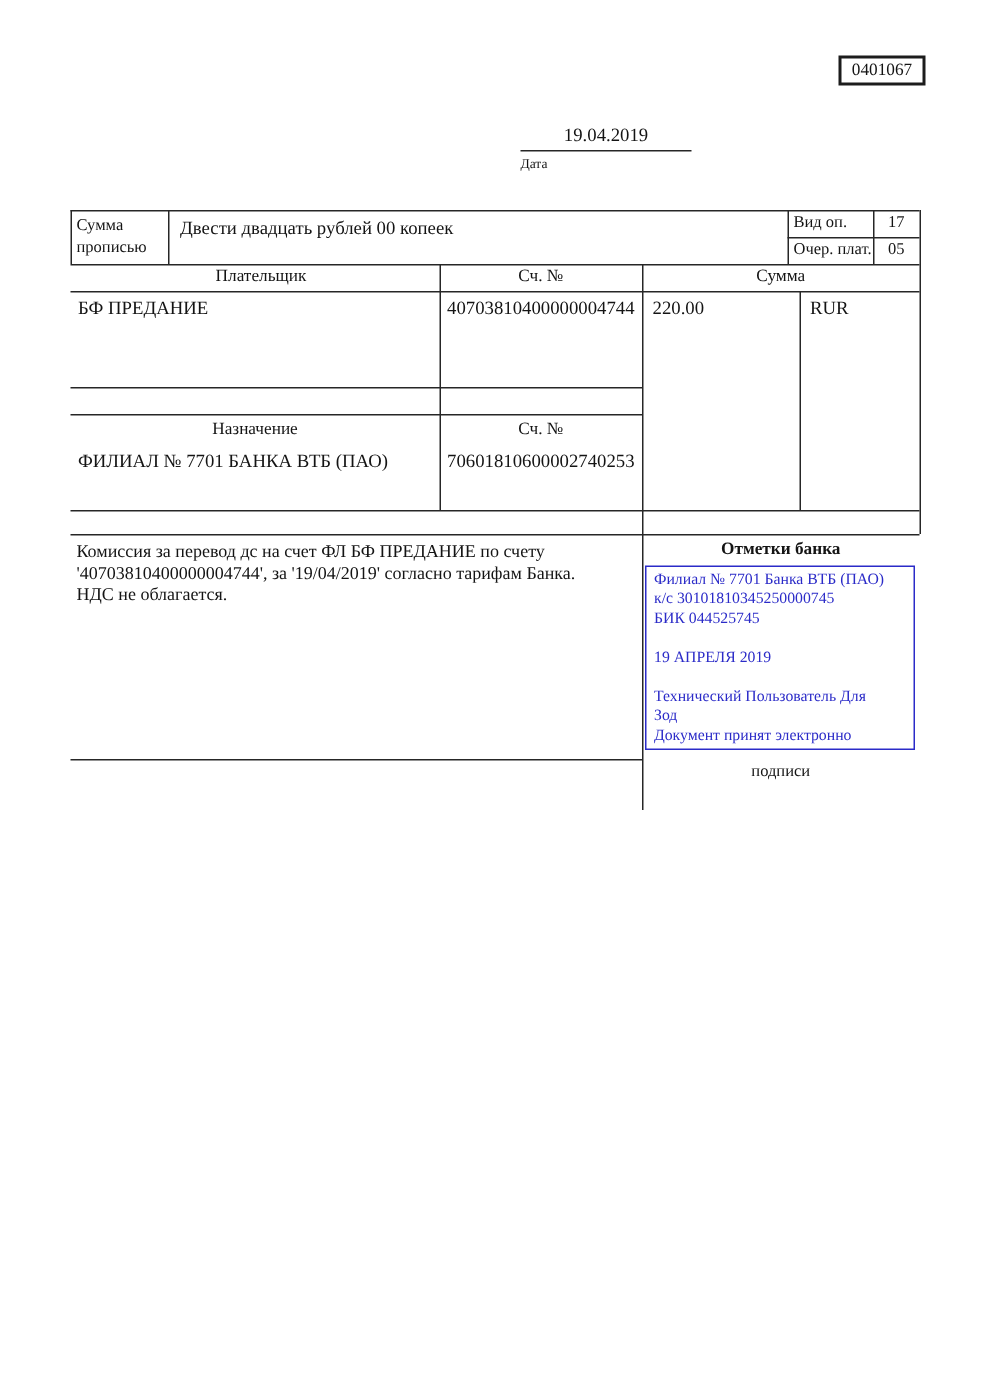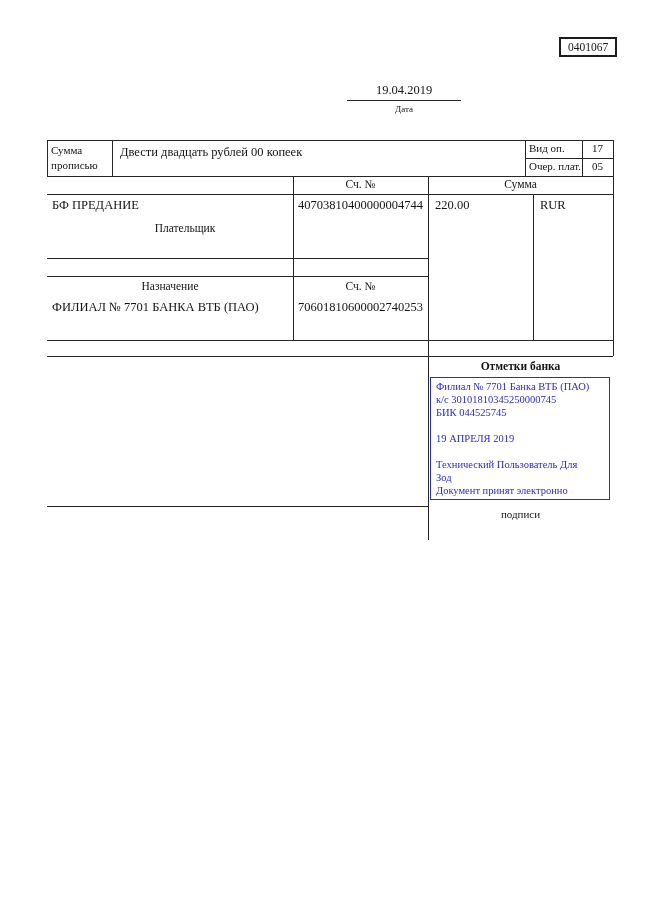--- a/index.html
+++ b/index.html
@@ -15,21 +15,21 @@
     position:absolute;left:559px;top:37px;width:58px;height:20px;
     border:2px solid #1c1c1c;box-sizing:border-box;
     font-size:11.5px;text-align:center;line-height:17px;
   }
   .doc-title{
     position:absolute;left:55px;top:84px;
     font-family:"Liberation Sans", sans-serif;font-weight:bold;font-size:13px;
   }
   .date-value{position:absolute;left:347px;top:83px;width:114px;text-align:center;font-size:12.5px;}
   .date-line{position:absolute;left:347px;top:100px;width:114px;height:1px;background:#262626;}
-  .date-label{position:absolute;left:347px;top:104px;width:114px;text-align:center;font-size:9px;}
+  .date-label{position:absolute;left:347px;top:104px;width:114px;text-align:left;font-size:9px;}
   .form{position:absolute;left:47px;top:140px;width:566px;height:400px;}
   .cell-label{font-size:11.5px;text-align:center;}
   .cell-value{font-size:12.5px;}
   .small-label{font-size:11px;}
   .words-label{position:absolute;left:4px;top:3px;width:56px;font-size:11px;line-height:15px;}
   .purpose-text{
     position:absolute;left:4px;top:220px;width:374px;
     font-size:12px;line-height:14.5px;white-space:pre-line;
   }
   .stamp{
@@ -72,35 +72,38 @@
     <div class="vline" style="left:486px;top:54px;height:146px;"></div>
     <div class="vline" style="left:566px;top:0;height:216px;"></div>
 
     <div class="words-label">Сумма прописью</div>
     <div class="abs cell-value" style="left:73px;top:5px;">Двести двадцать рублей 00 копеек</div>
     <div class="abs small-label" style="left:482px;top:2px;">Вид оп.</div>
     <div class="abs small-label" style="left:535px;top:2px;width:31px;text-align:center;">17</div>
     <div class="abs small-label" style="left:482px;top:20px;">Очер. плат.</div>
     <div class="abs small-label" style="left:535px;top:20px;width:31px;text-align:center;">05</div>
 
-    <div class="abs cell-label" style="left:15px;top:38px;width:246px;margin-top:44px;">Плательщик</div>
+    <div class="abs cell-label" style="left:4px;top:38px;width:246px;">Плательщик</div>
     <div class="abs cell-label" style="left:246px;top:38px;width:135px;">Сч. №</div>
     <div class="abs cell-label" style="left:381px;top:38px;width:185px;">Сумма</div>
 
     <div class="abs cell-value" style="left:5px;top:58px;">БФ ПРЕДАНИЕ</div>
     <div class="abs cell-value" style="left:251px;top:58px;">40703810400000004744</div>
     <div class="abs cell-value" style="left:388px;top:58px;">220.00</div>
     <div class="abs cell-value" style="left:493px;top:58px;">RUR</div>
 
     <div class="abs cell-label" style="left:0;top:140px;width:246px;">Назначение</div>
     <div class="abs cell-label" style="left:246px;top:140px;width:135px;">Сч. №</div>
 
     <div class="abs cell-value" style="left:5px;top:160px;">ФИЛИАЛ № 7701 БАНКА ВТБ (ПАО)</div>
     <div class="abs cell-value" style="left:251px;top:160px;">70601810600002740253</div>
 
+    <div class="purpose-text">Комиссия за перевод дс на счет ФЛ БФ ПРЕДАНИЕ по счету
+'40703810400000004744', за '19/04/2019' согласно тарифам Банка.
+НДС не облагается.</div>
 
     <div class="abs cell-label" style="left:381px;top:220px;width:185px;font-weight:bold;">Отметки банка</div>
     <div class="stamp">Филиал № 7701 Банка ВТБ (ПАО)
 к/с 30101810345250000745
 БИК 044525745
 
 19 АПРЕЛЯ 2019
 
 Технический Пользователь Для
 Зод

